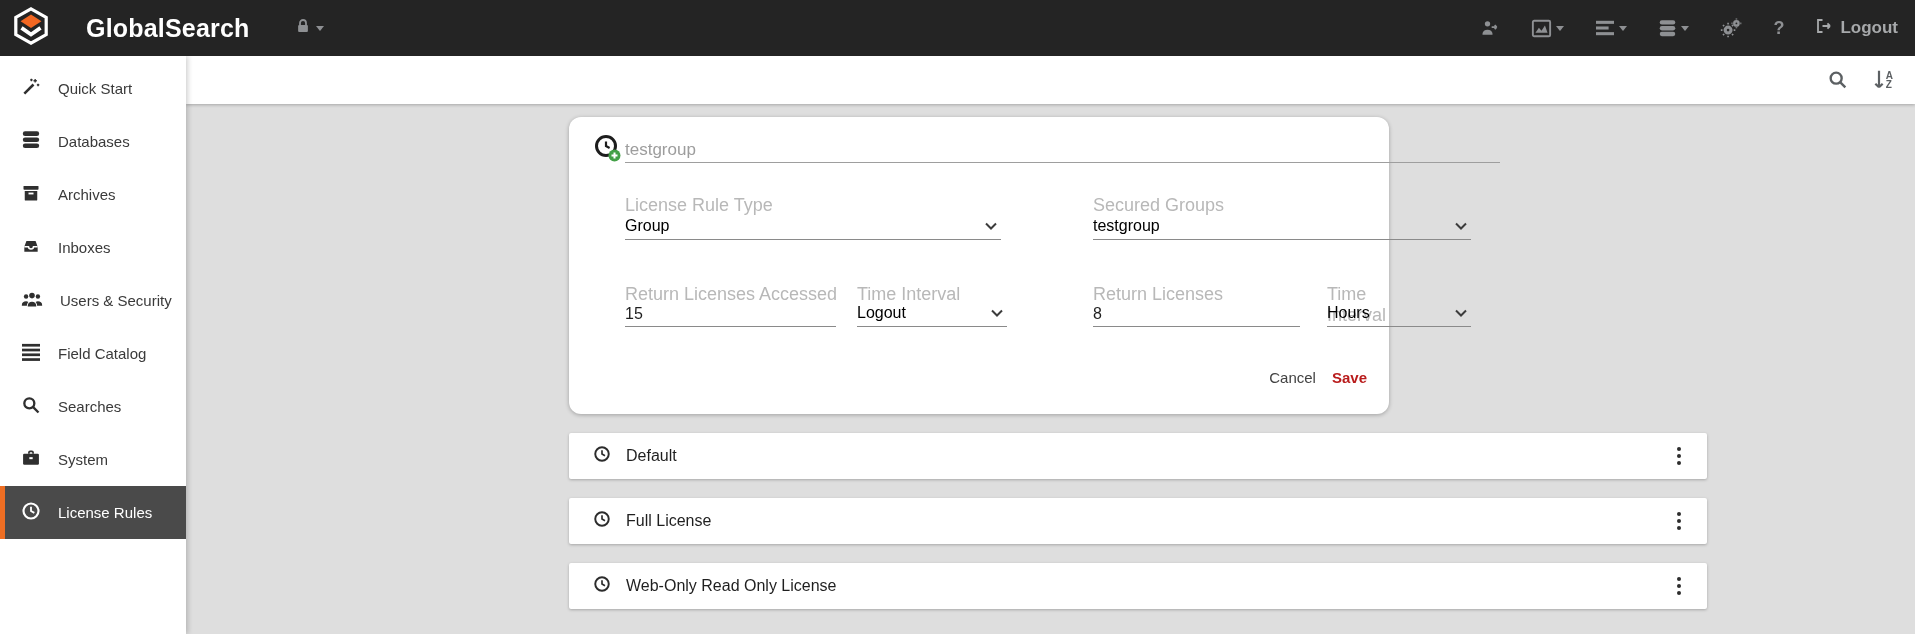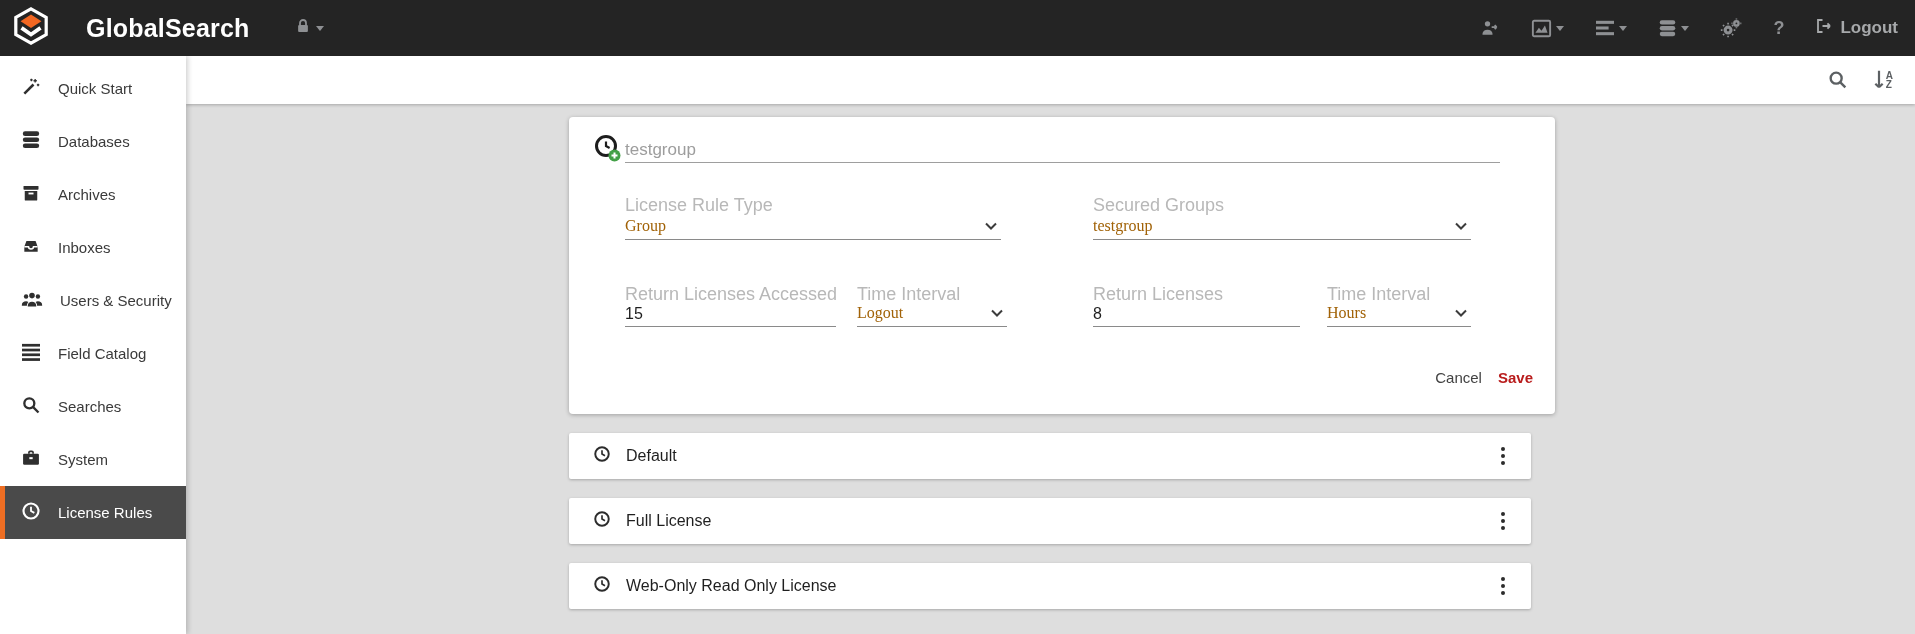--- a/index.html
+++ b/index.html
@@ -32,40 +32,40 @@
   
   .sidebar { position:absolute; left:0; top:56px; width:186px; height:578px; background:#ffffff;
              box-shadow:2px 0 5px rgba(0,0,0,0.18); z-index:3; padding-top:6px; }
   .nav-item { height:53px; display:flex; align-items:center; padding-left:21px; gap:17px;
               color:#3a3a3a; font-size:15px; cursor:pointer; }
   .nav-item svg { flex:0 0 auto; color:#2f2f2f; }
   .nav-item.active { background:#4a4a4a; color:#ffffff; border-left:5px solid #ee6e23; padding-left:16px; }
   .nav-item.active svg { color:#ffffff; }
 
   
-  .form-card { position:absolute; left:569px; top:117px; width:986px; height:297px; background:#ffffff;
-               border-radius:4px; box-shadow:0 1px 4px rgba(0,0,0,0.28); z-index:1;padding-left:40px; }
+  .form-card { position:absolute; left:569px; top:117px; width:820px; height:297px; background:#ffffff;
+               border-radius:12px; box-shadow:0 1px 4px rgba(0,0,0,0.28); z-index:1;padding-left:40px; }
   .clockplus { position:absolute; left:24px; top:17px; }
   .name-input { position:absolute; left:56px; top:20px; width:875px; height:26px; border:none;
                 border-bottom:1px solid #9e9e9e; outline:none; font-size:17px; color:#9d9d9d;
                 font-family:"Liberation Sans", sans-serif; background:transparent; }
   .flabel { position:absolute; font-size:18px; color:#b8b8b8; }
   .uinput { position:absolute; height:26px; border:none; border-bottom:1px solid #8a8a8a; outline:none;
             font-size:16px; color:#1f1f1f; font-family:"Liberation Sans", sans-serif; background:transparent; }
   .select { position:absolute; height:28px; border-bottom:1px solid #8a8a8a; display:flex;
             align-items:center; justify-content:space-between; cursor:pointer; }
-  .select .val { font-size:16px; color:#a16207;font-family:Liberation Serif, serif; }
+  .select .val { font-size:16px; color:#000000; }
   .select svg { color:#3c3c3c; margin-right:4px; }
   .card-actions { position:absolute; right:22px; top:252px; display:flex; align-items:center; gap:16px; }
   .btn { border:none; background:transparent; font-size:15px; cursor:pointer;
          font-family:"Liberation Sans", sans-serif; }
   .btn-cancel { color:#424242; }
   .btn-save { color:#b91c1c; font-weight:bold; }
 
-  .rule-row { position:absolute; left:569px; width:962px; height:46px; background:#ffffff;
+  .rule-row { position:absolute; left:569px; width:1138px; height:46px; background:#ffffff;
               border-radius:2px; box-shadow:0 1px 3px rgba(0,0,0,0.25); display:flex;
               align-items:center; padding:0 18px 0 24px; }
   .rule-row .rlabel { font-size:16px; color:#1f1f1f; margin-left:15px; }
   .rule-row svg { color:#2c2c2c; }
   .kebab { margin-left:auto; display:flex; flex-direction:column; gap:3px; padding:6px 8px; cursor:pointer; }
   .kebab i { width:4px; height:4px; border-radius:50%; background:#2c2c2c; display:block; }
 </style>
 </head>
 <body>
 

